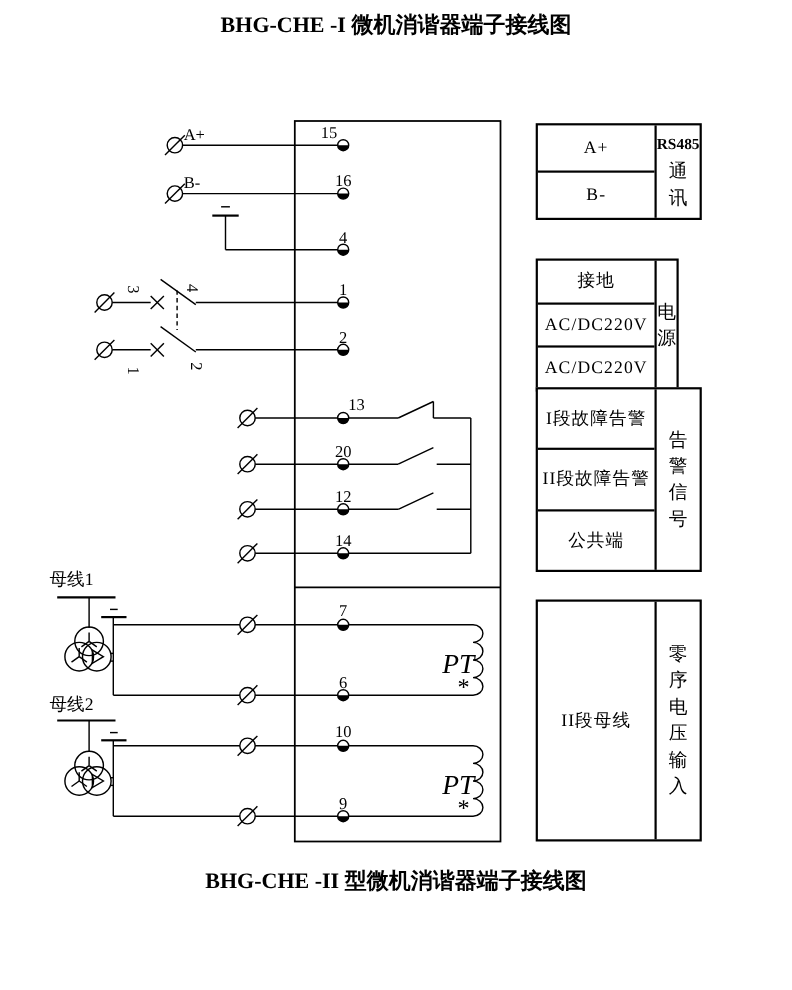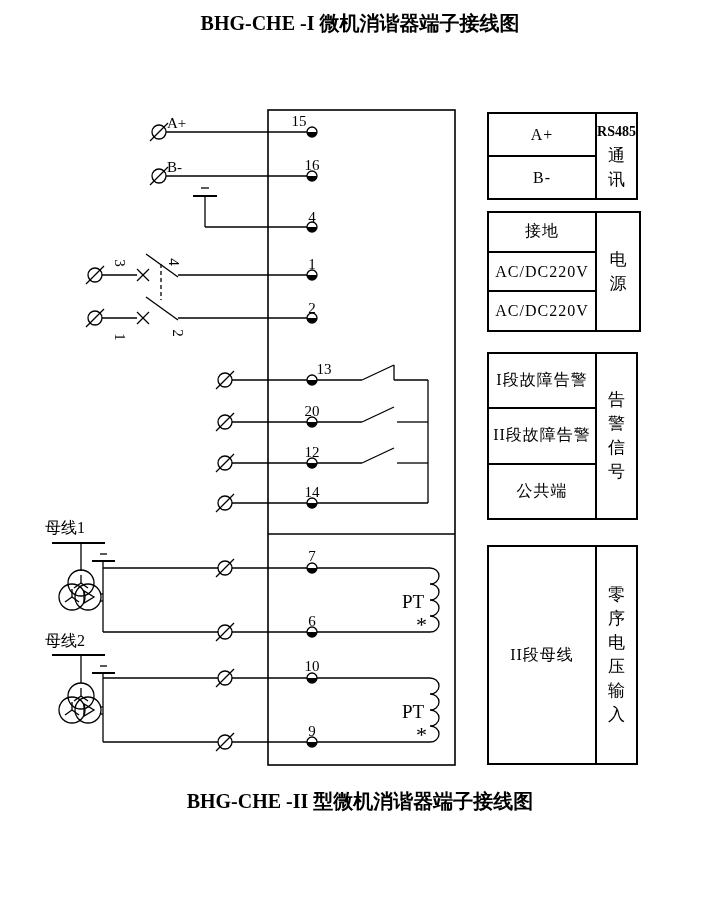--- a/index.html
+++ b/index.html
@@ -4,21 +4,21 @@
 <style>
   html,body{margin:0;padding:0;background:#fff;}
   #canvas{position:relative;width:720px;height:900px;background:#ffffff;overflow:hidden;
           font-family:"Liberation Serif","DejaVu Serif",serif;color:#000;}
   #diagram-svg{position:absolute;left:0;top:0;}
   .lbl{position:absolute;white-space:nowrap;line-height:1;}
   .title{left:0;width:720px;text-align:center;font-weight:bold;font-size:20px;}
   .tnum{width:22px;text-align:center;font-size:15px;}
   .rot{transform:rotate(90deg);transform-origin:center;font-size:15px;width:14px;height:14px;text-align:center;}
   .buslbl{font-size:16px;}
-  .ptlbl{font-size:19px;}
+  .ptlbl{font-size:25px;font-style:italic;}
   .star{font-size:22px;}
   .wirelbl{font-size:15px;}
   .tbl{position:absolute;display:flex;border:2px solid #000;box-sizing:border-box;background:#fff;}
   .tbl-rows{display:flex;flex-direction:column;flex:0 0 106px;}
   .tbl-rows .cell{flex:1;display:flex;align-items:center;justify-content:center;
                   font-size:16px;border-bottom:2px solid #000;letter-spacing:1px;}
   .tbl-rows .cell:last-child{border-bottom:none;}
   .tbl-side{flex:1;border-left:2px solid #000;display:flex;flex-direction:column;
             align-items:center;justify-content:center;font-size:17px;}
   .tbl-side div{line-height:24px;text-align:center;}
@@ -240,21 +240,21 @@
       <div class="cell">A+</div>
       <div class="cell">B-</div>
     </div>
     <div class="tbl-side">
       <div class="latin">RS485</div>
       <div>通</div>
       <div>讯</div>
     </div>
   </div>
 
-  <div class="tbl" style="left:487px;top:211px;width:154px;height:121px;">
+  <div class="tbl" style="left:487px;top:235px;width:130px;height:121px;">
     <div class="tbl-rows">
       <div class="cell">接地</div>
       <div class="cell">AC/DC220V</div>
       <div class="cell">AC/DC220V</div>
     </div>
     <div class="tbl-side">
       <div>电</div>
       <div>源</div>
     </div>
   </div>

